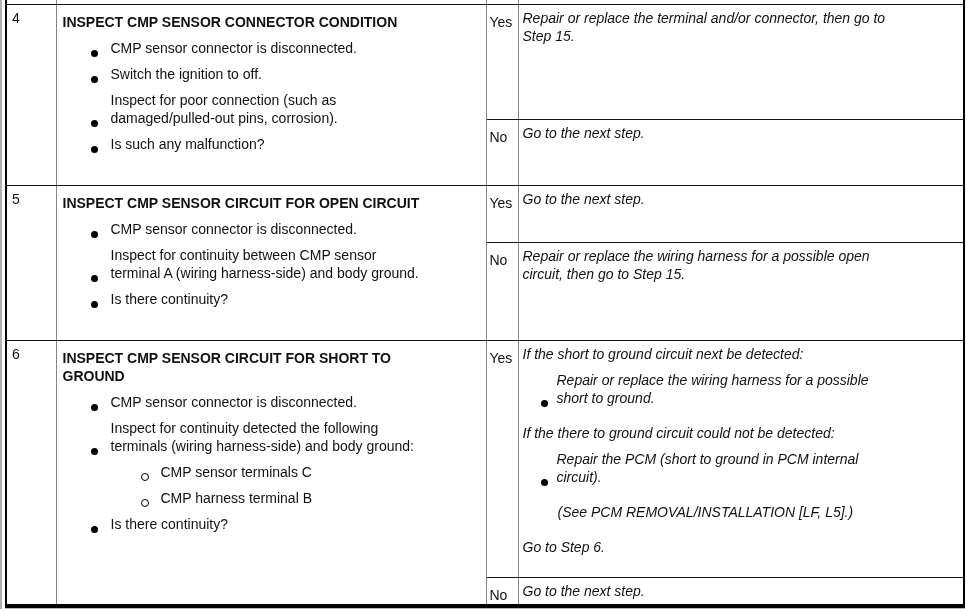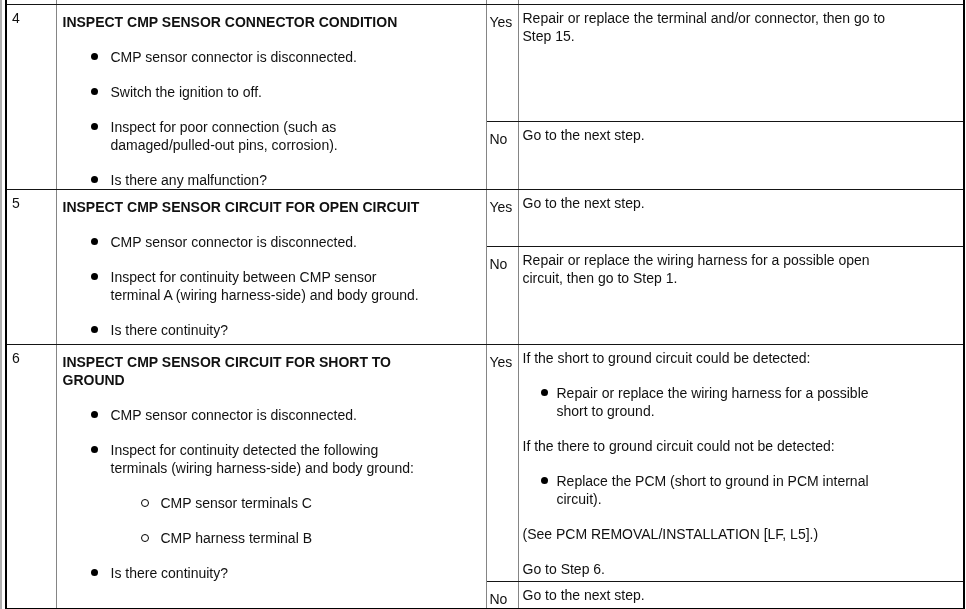--- a/index.html
+++ b/index.html
@@ -34,37 +34,37 @@
     vertical-align:top;
     border-top:1px solid #151515;
     border-bottom:1px solid #151515;
     border-left:1px solid #858585;
     border-right:1px solid #858585;
   }
   tr.stub td { border-top:0; }
   .c-step { padding:4px 2px 0 5px; }
   .c-desc { padding:8px 0 0 6px; }
   .c-yn   { padding:8px 2px 0 3px; }
-  .c-act  { padding:4px 4px 0 4px; }
+  .c-act  { padding:4px 4px 0 4px;font-style:italic; }
   .txt { white-space:pre; }
   .title { font-weight:bold; }
-  .bullet, .sub { display:flex; align-items:flex-start; margin-top:17px; }
+  .bullet, .sub { display:flex; align-items:flex-end; margin-top:8px; }
   .blk { margin-top:17px; }
   .dot {
     flex:none; width:7px; height:7px; margin-top:5px;
     background:#000000; border-radius:50%;
   }
   .ring {
     flex:none; width:8px; height:8px; margin-top:5px;
     border:1.6px solid #000000; border-radius:50%; background:#ffffff;
   }
   .c-desc .bullet .dot { margin-left:28px; margin-right:13px; }
   .c-desc .sub .ring   { margin-left:78px; margin-right:12px; }
   .c-act .bullet .dot  { margin-left:18px; margin-right:9px; }
-  .see-ref { }
+  .see-ref { margin-left:35px; }
 </style>
 </head>
 <body>
 
 <div class="page">
   <div class="screen-edge-line"></div>
 
   <table class="diag">
     <colgroup>
       <col class="c1">
@@ -95,21 +95,21 @@
           <span class="dot"></span>
           <span class="txt">Switch the ignition to off.</span>
         </div>
         <div class="bullet">
           <span class="dot"></span>
           <span class="txt">Inspect for poor connection (such as
 damaged/pulled-out pins, corrosion).</span>
         </div>
         <div class="bullet">
           <span class="dot"></span>
-          <span class="txt">Is there any malfunction?</span>
+          <span class="txt">Is such any malfunction?</span>
         </div>
       </td>
       <td class="c-yn">
         <div class="txt">Yes</div>
       </td>
       <td class="c-act">
         <div class="txt">Repair or replace the terminal and/or connector, then go to
 Step 15.</div>
       </td>
     </tr>
@@ -148,21 +148,21 @@
       <td class="c-act">
         <div class="txt">Go to the next step.</div>
       </td>
     </tr>
     <tr style="height:98px">
       <td class="c-yn">
         <div class="txt">No</div>
       </td>
       <td class="c-act">
         <div class="txt">Repair or replace the wiring harness for a possible open
-circuit, then go to Step 1.</div>
+circuit, then go to Step 15.</div>
       </td>
     </tr>
 
     <tr style="height:237px">
       <td class="c-step" rowspan="2">
         <div class="txt">6</div>
       </td>
       <td class="c-desc" rowspan="2">
         <div class="title txt">INSPECT CMP SENSOR CIRCUIT FOR SHORT TO
 GROUND</div>
@@ -185,30 +185,30 @@
         </div>
         <div class="bullet">
           <span class="dot"></span>
           <span class="txt">Is there continuity?</span>
         </div>
       </td>
       <td class="c-yn">
         <div class="txt">Yes</div>
       </td>
       <td class="c-act">
-        <div class="txt">If the short to ground circuit could be detected:</div>
+        <div class="txt">If the short to ground circuit next be detected:</div>
         <div class="bullet">
           <span class="dot"></span>
           <span class="txt">Repair or replace the wiring harness for a possible
 short to ground.</span>
         </div>
         <div class="txt blk">If the there to ground circuit could not be detected:</div>
         <div class="bullet">
           <span class="dot"></span>
-          <span class="txt">Replace the PCM (short to ground in PCM internal
+          <span class="txt">Repair the PCM (short to ground in PCM internal
 circuit).</span>
         </div>
         <div class="txt blk see-ref">(See PCM REMOVAL/INSTALLATION [LF, L5].)</div>
         <div class="txt blk">Go to Step 6.</div>
       </td>
     </tr>
     <tr style="height:23px">
       <td class="c-yn">
         <div class="txt">No</div>
       </td>

